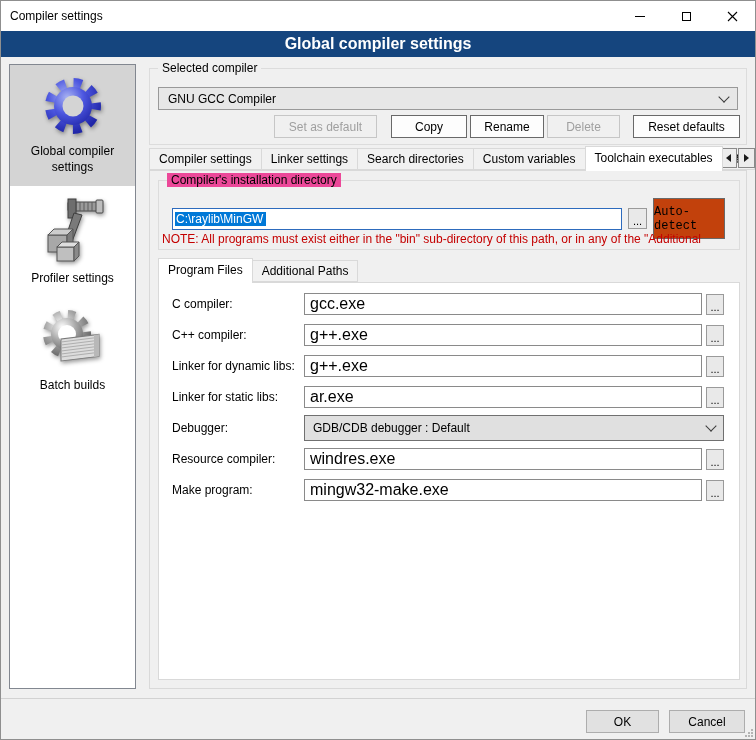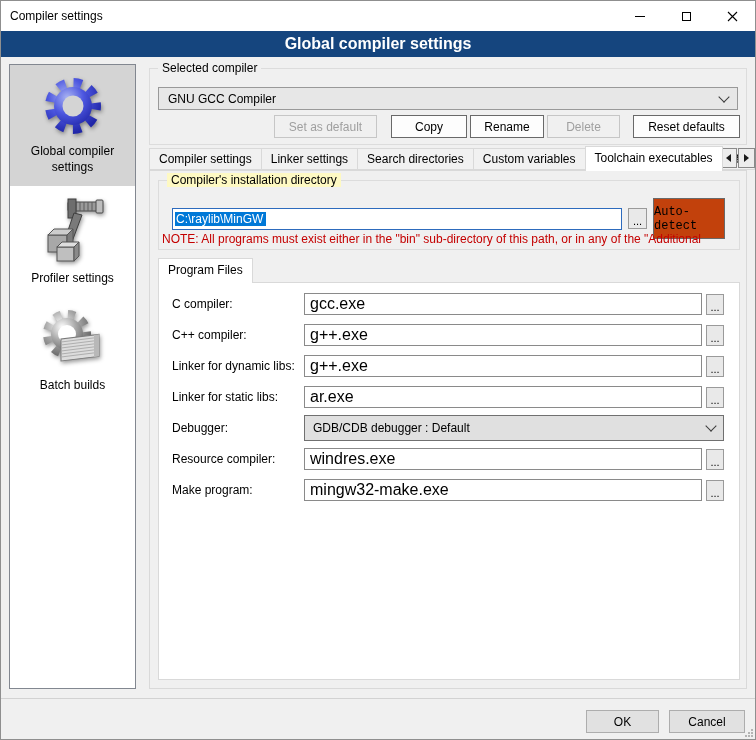--- a/index.html
+++ b/index.html
@@ -201,33 +201,34 @@
         <span class="tri-l"></span>
       </div>
     <div class="tab-arrow" id="arrowR">
         <span class="tri-r"></span>
       </div>
   </div>
 
   <div class="page">
 
     <div class="group" id="g-install">
-      <span class="group-label" style="background:#fef9c3;">Compiler's installation directory</span>
+      <span class="group-label" style="background:#ec4899;">Compiler's installation directory</span>
       <div class="inst-row">
         <div class="path-input">
           <span class="path-sel">C:\raylib\MinGW</span>
         </div>
         <div class="browse">...</div>
         <div class="autodetect">Auto-detect</div>
       </div>
       <div class="note">NOTE: All programs must exist either in the "bin" sub-directory of this path, or in any of the "Additional</div>
     </div>
 
     <div class="subtabbar">
       <div class="tab sub-tab active">Program Files</div>
+      <div class="tab sub-tab">Additional Paths</div>
     </div>
 
     <div class="subpage">
       <div class="prow">
         <span class="plabel">C compiler:</span>
         <input class="pinput" value="gcc.exe" style="">
         <div class="browse pbrowse">...</div>
       </div>
       <div class="prow">
         <span class="plabel">C++ compiler:</span>

